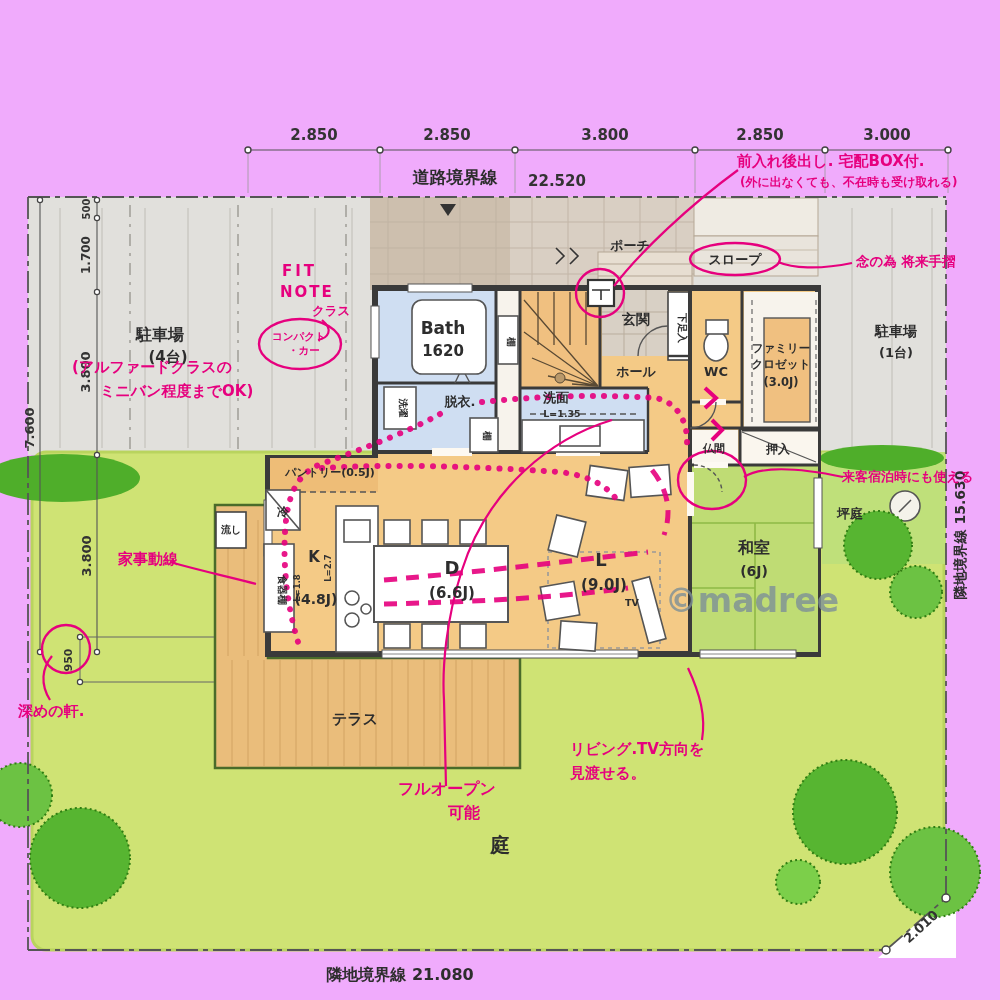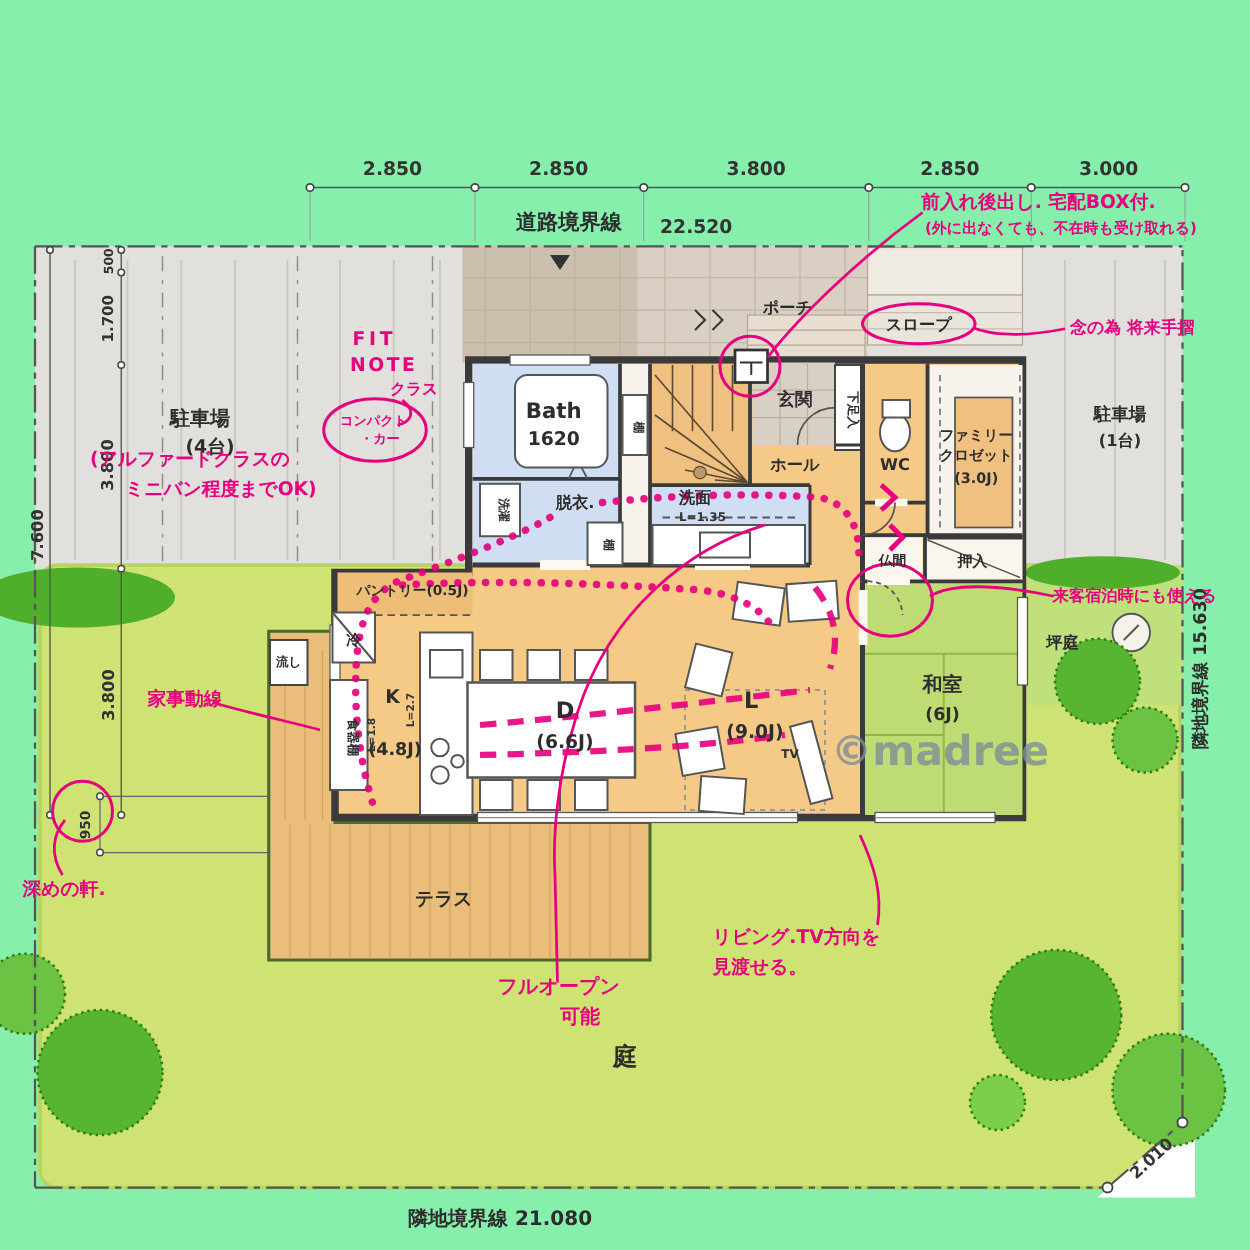--- a/index.html
+++ b/index.html
@@ -1,16 +1,16 @@
 <!DOCTYPE html>
 <html><head>
 <meta charset="utf-8">
 <style>
   html,body{margin:0;padding:0;background:#ffffff;}
-  .canvas{position:relative;width:1000px;height:1000px;background:#86efac;overflow:hidden;
+  .canvas{position:relative;width:1000px;height:1000px;background:#f0abfc;overflow:hidden;
           font-family:"DejaVu Sans","Liberation Sans",sans-serif;}
   svg{display:block}
   text{font-family:"DejaVu Sans","Liberation Sans",sans-serif;}
   .t-black{fill:#2d2d2d;font-weight:600;}
   .t-pink{fill:#e6007e;font-weight:bold;}
   .t-dim{fill:#333;font-weight:600;}
   .t-water{fill:#7e9097;opacity:.8;font-weight:600;}
 </style>
 </head>
 <body>

